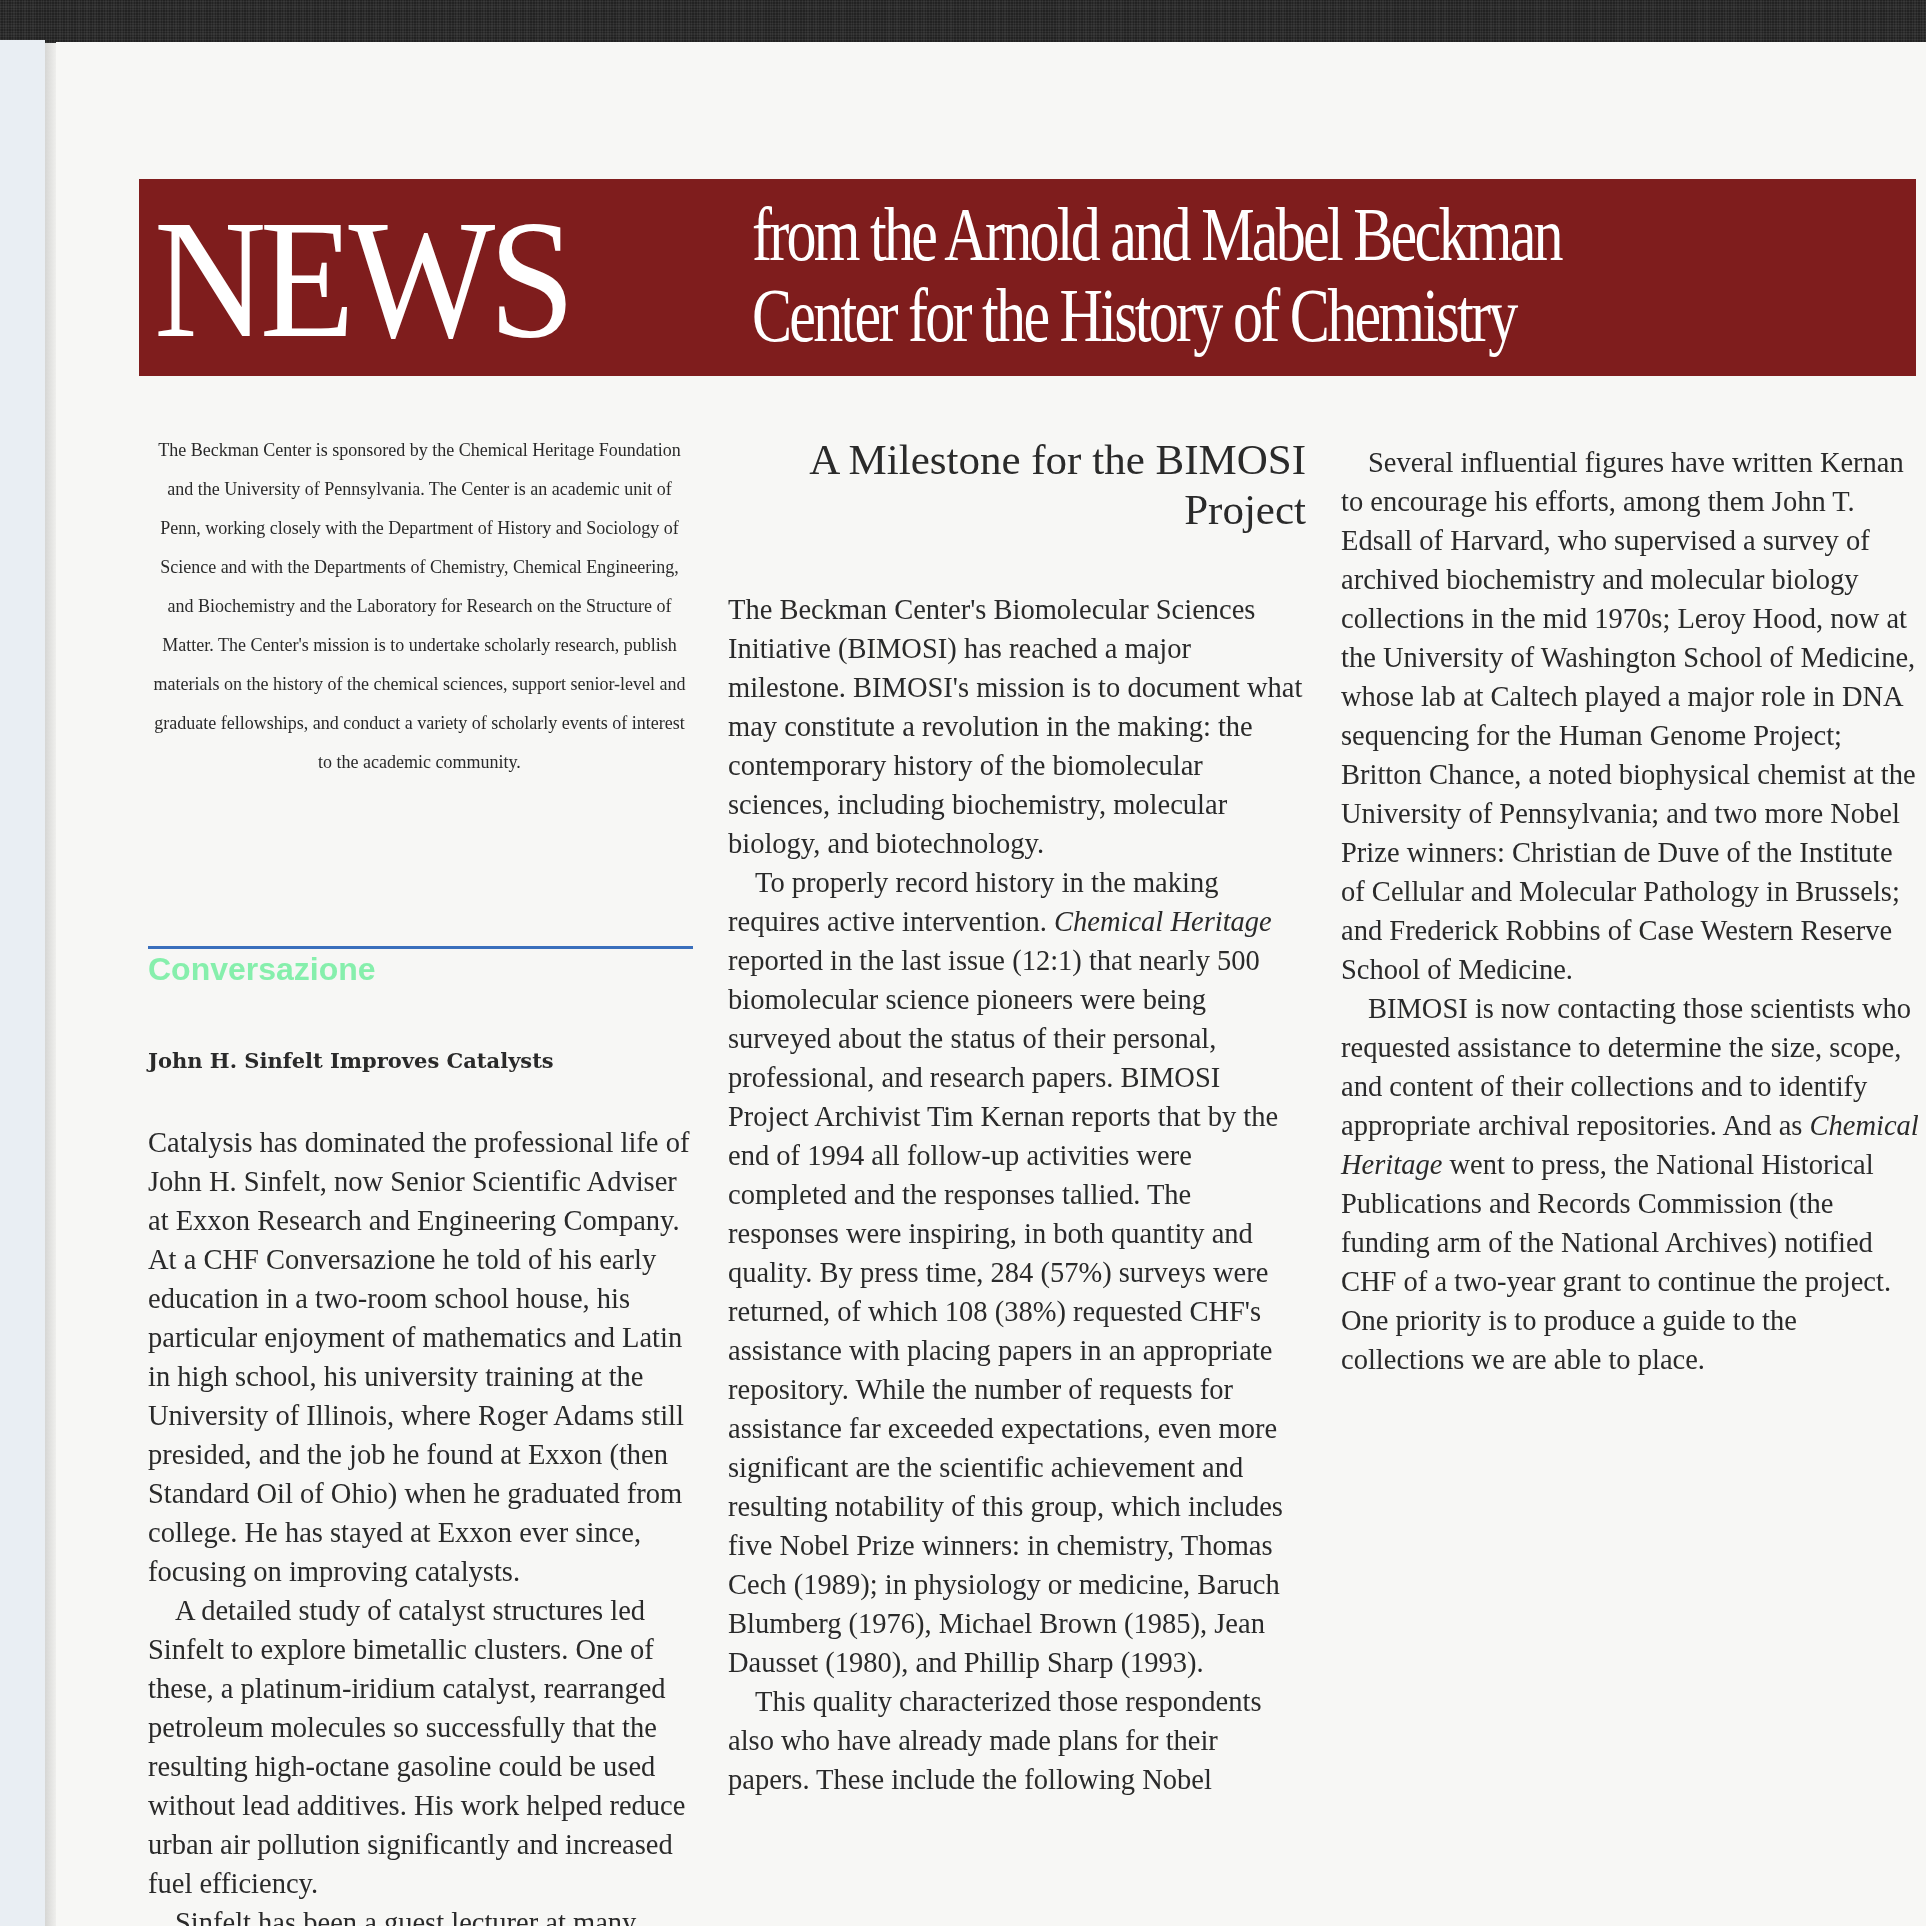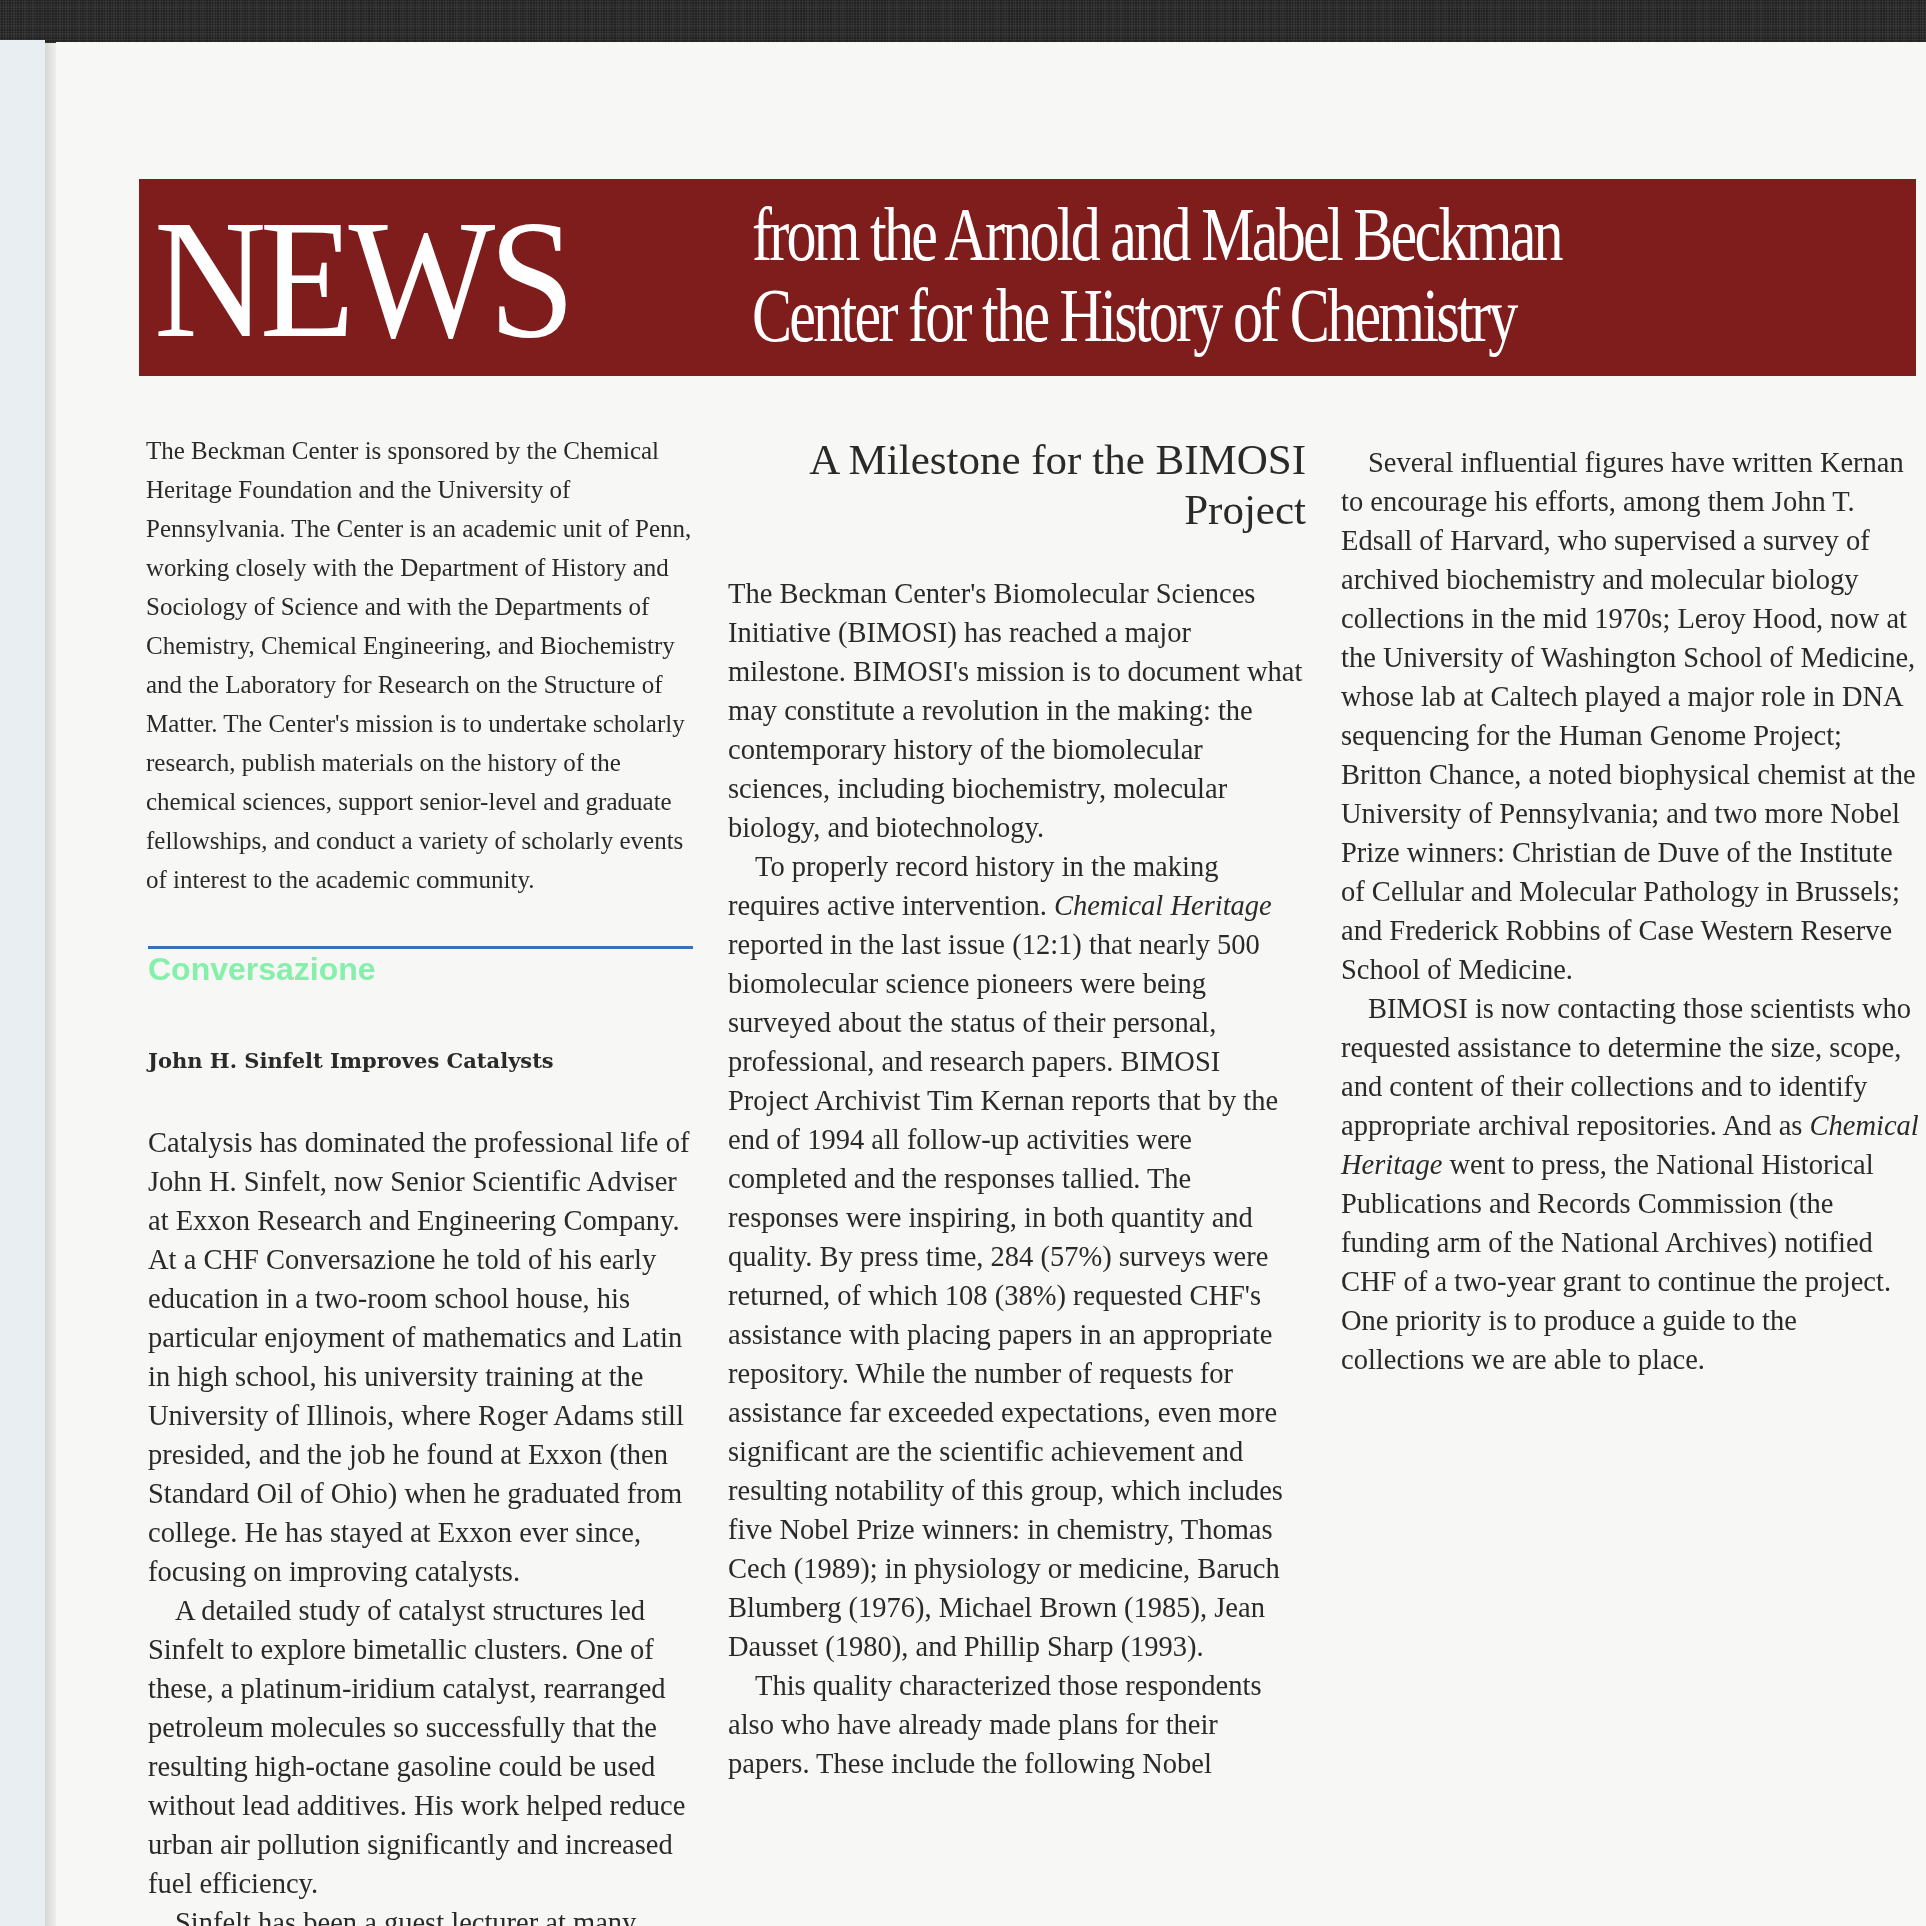--- a/index.html
+++ b/index.html
@@ -40,21 +40,21 @@
   }
   .banner .sub {
     position:absolute; left:613px; top:15.4px;
     font-family:"Liberation Serif", serif;
     font-size:77px; line-height:81px; letter-spacing:-3.5px;
     transform:scaleX(0.78); transform-origin:left top; white-space:nowrap;
   }
   .col { position:absolute; color:#2a2a2a; }
   .intro {
     left:146px; top:431px; width:547px;
-    font-family:"Liberation Serif", serif; font-size:25px; line-height:39px;
+    font-family:"Liberation Serif", serif; font-size:18px; line-height:39px;text-align:center;
   }
   .rule-left {
     position:absolute; left:148px; top:946px; width:545px; height:3.1px; background:#3a6fbc;
   }
   .h-section {
     position:absolute; left:148px; top:951px;
     font-family:Liberation Sans, sans-serif; font-weight:bold; font-size:32px; color:#86efac;
   }
   .h-sub {
     position:absolute; left:148px; top:1048px;
@@ -63,21 +63,21 @@
   .body-text {
     font-family:"Liberation Serif", serif; font-size:28.5px; line-height:39px;margin-top:12px;
   }
   .body-text p { margin:0; text-indent:0; }
   .body-text p.ind { text-indent:27px; }
   .left-body { left:148px; top:1111px; width:547px; }
   .mid-title {
     position:absolute; left:728px; top:435px; width:578px;
     font-family:"Liberation Serif", serif; font-size:43px; line-height:50px; color:#2a2a2a;text-align:right;
   }
-  .mid-body { left:728px; top:562px; width:578px; }
+  .mid-body { left:728px; top:578px; width:578px; }
   .right-body { left:1341px; top:431px; width:578px; }
   i { font-style:italic; }
 </style>
 </head>
 <body>
 
 <div class="backdrop"></div>
 <div class="prev-page"></div>
 <div class="gutter"></div>
 

